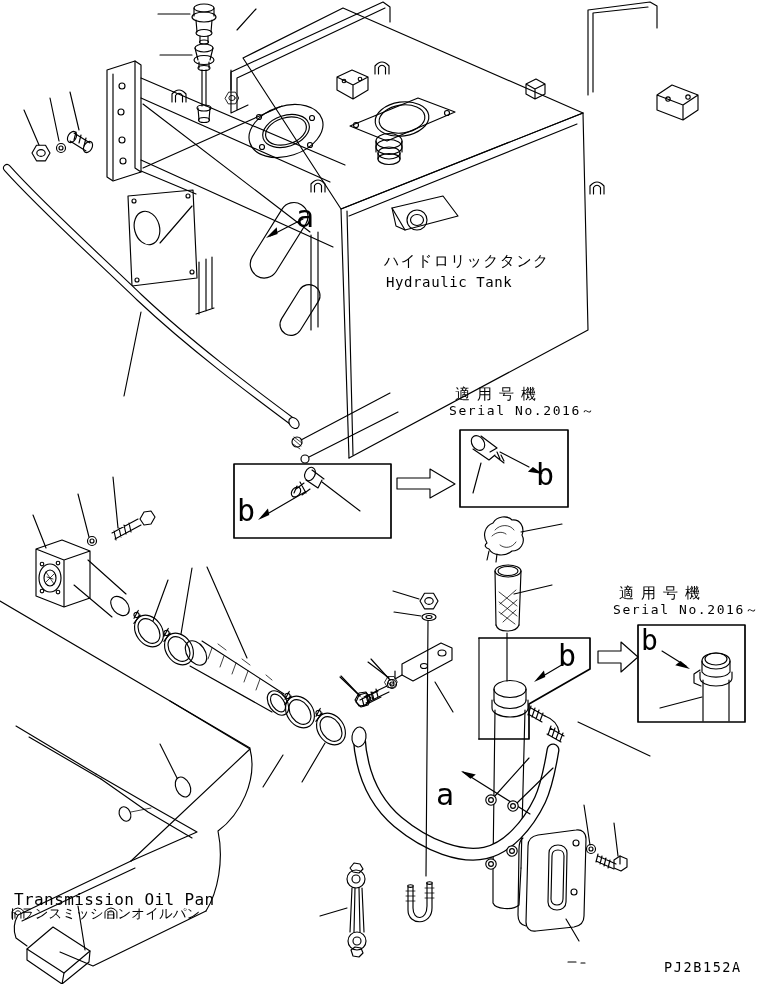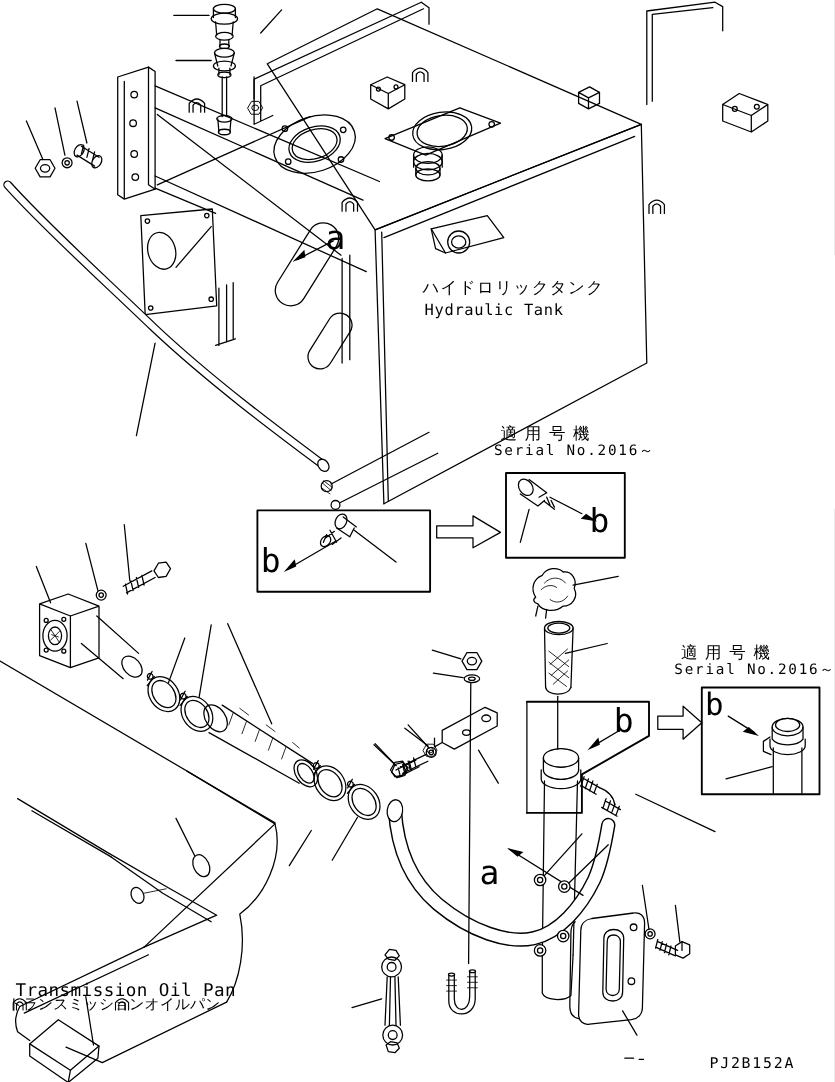--- a/index.html
+++ b/index.html
@@ -392,15 +392,15 @@
 <div class="lbl" style="left:14px; top:891px; font-size:16px; letter-spacing:0.4px;">Transmission Oil Pan</div>
 
 <div class="lbl call" style="left:296px; top:200px;">a</div>
 <div class="lbl call" style="left:436px; top:778px;">a</div>
 
 <div class="lbl call" style="left:237px; top:494px;">b</div>
 <div class="lbl call" style="left:536px; top:458px;">b</div>
 <div class="lbl call" style="left:558px; top:639px;">b</div>
 <div class="lbl call" style="left:641px; top:625px; font-size:28px;">b</div>
 
-<div class="lbl" style="left:645px; top:960px; font-size:13.5px; letter-spacing:1.6px;">PJ2B152A</div>
+<div class="lbl" style="left:664px; top:960px; font-size:13.5px; letter-spacing:1.6px;">PJ2B152A</div>
 
 </div>
 
 </body></html>

